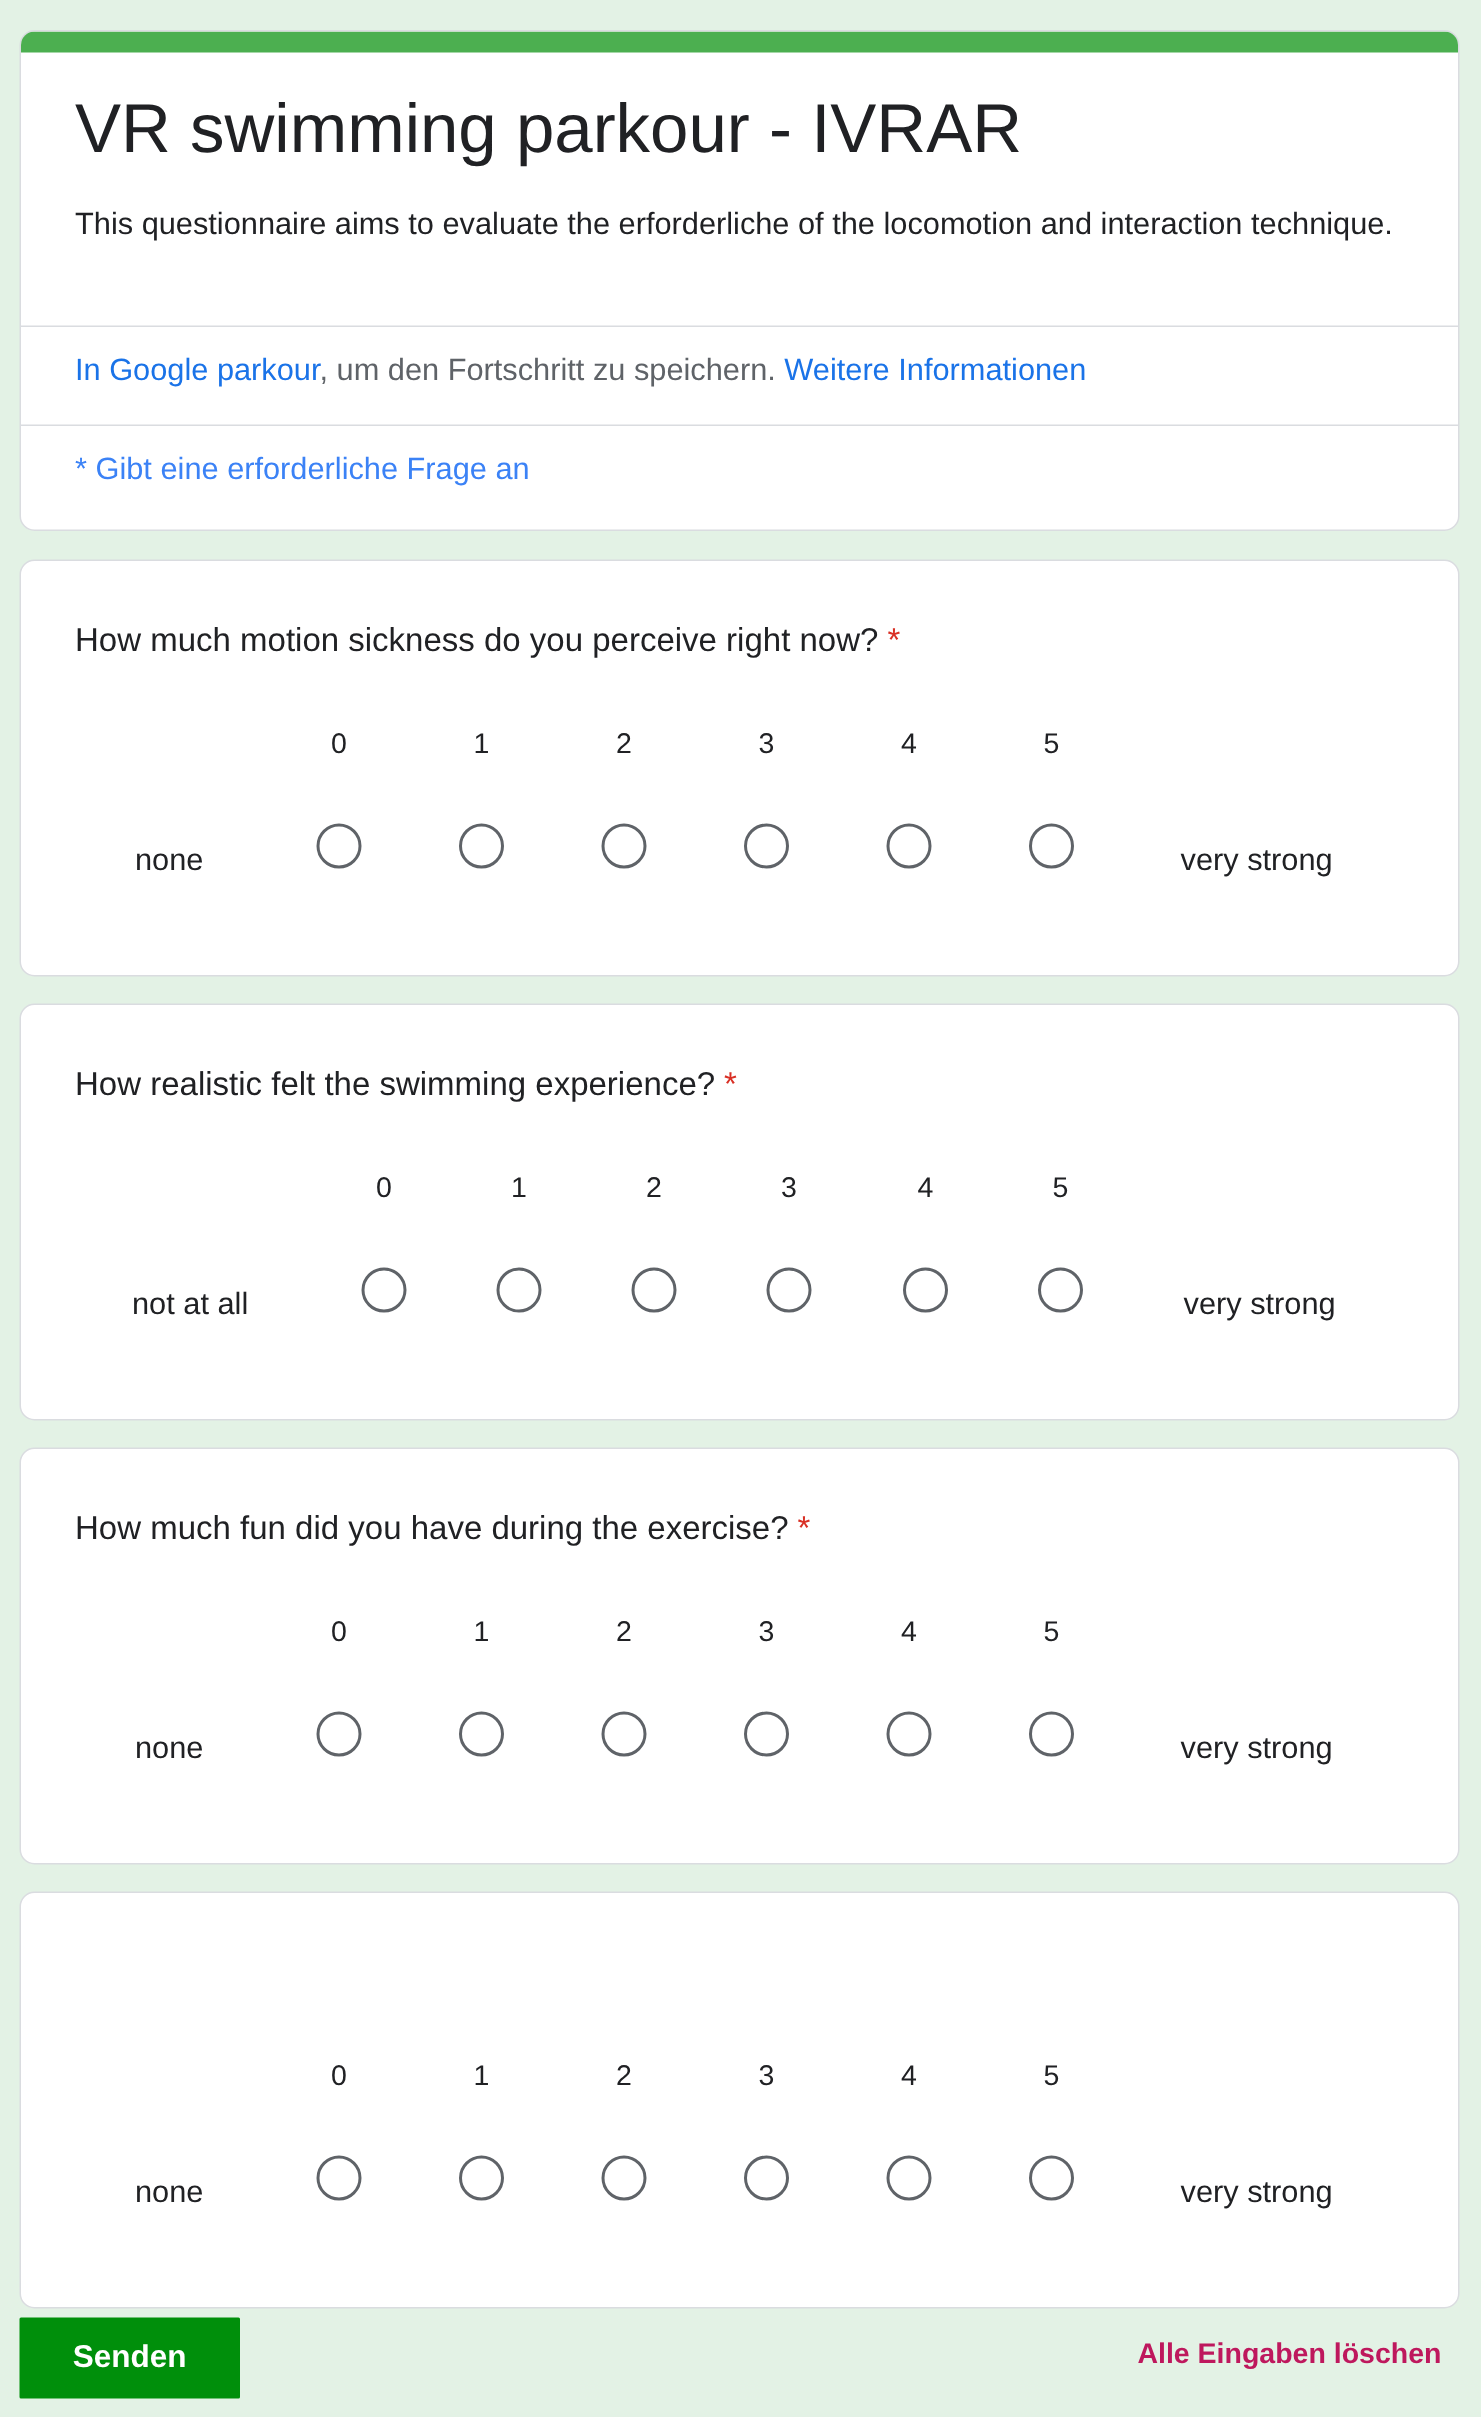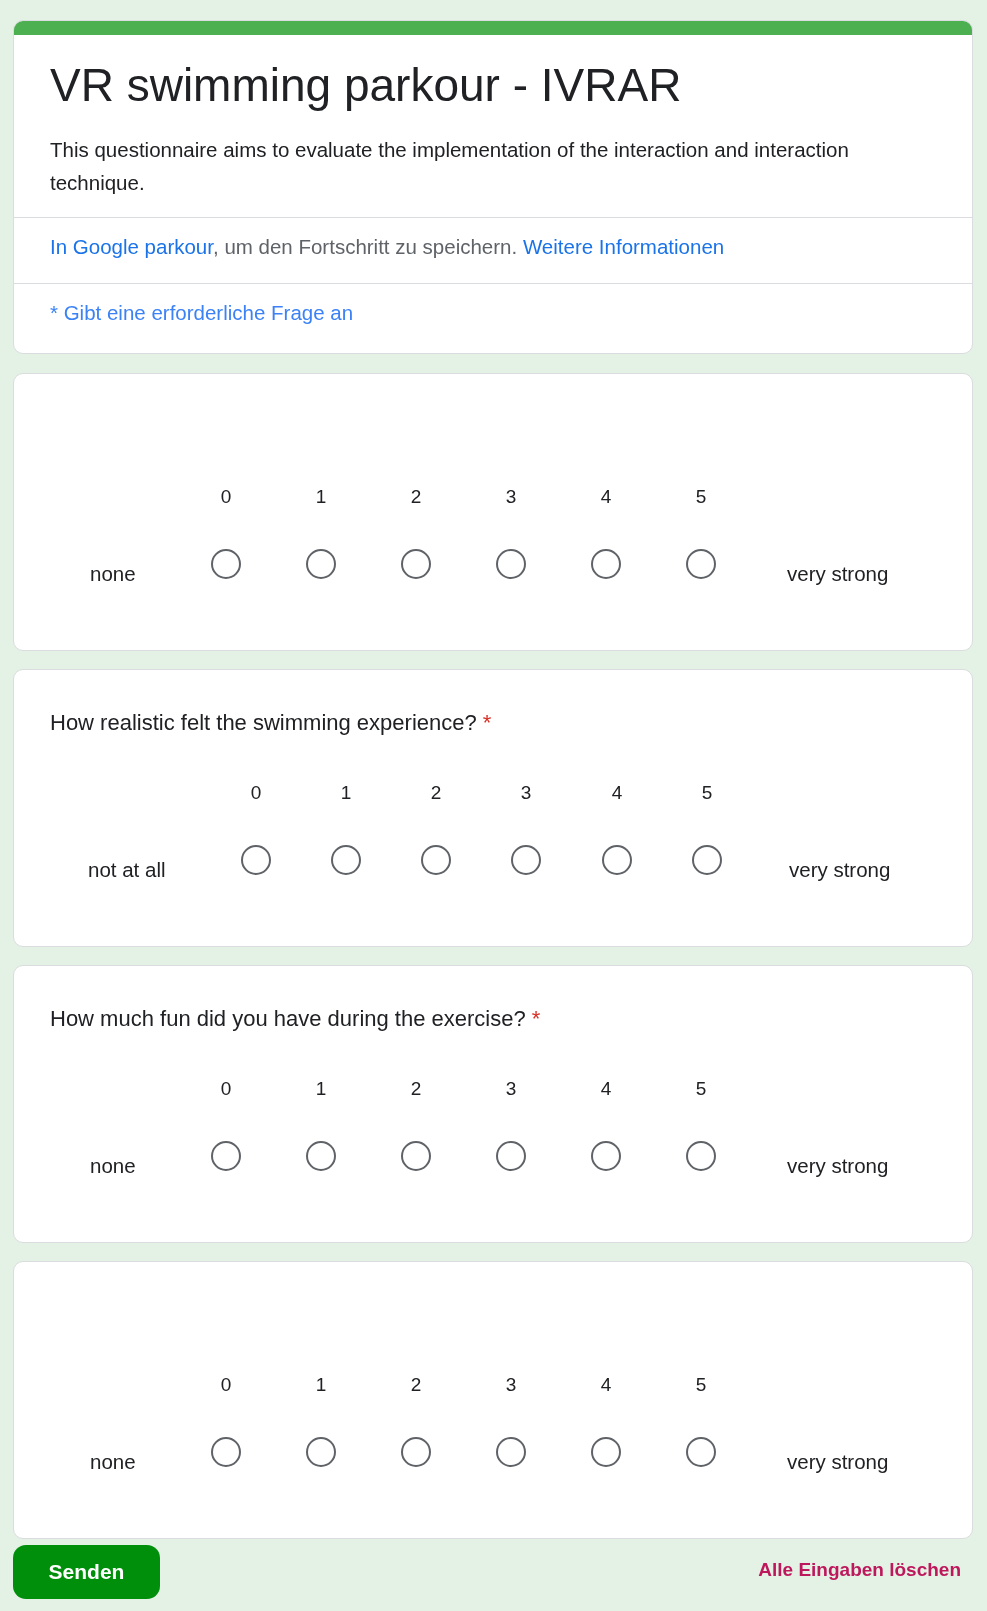--- a/index.html
+++ b/index.html
@@ -12,39 +12,40 @@
   .divider{position:absolute;left:0;right:0;height:1px;background:#dadce0;}
   .signin{position:absolute;left:36px;top:214px;font-size:20.5px;color:#5f6368;}
   .link{color:#1a73e8;cursor:pointer;}
   .req{position:absolute;left:36px;top:280px;font-size:20.5px;color:#3b82f6;}
   .q{height:278px;}
   .qtext{position:absolute;left:36px;top:40px;font-size:22px;color:#202124;}
   .star{color:#d93025;margin-left:6px;}
   .num{position:absolute;top:112px;font-size:19px;width:30px;text-align:center;transform:translateX(-15px);color:#202124;}
   .radio{position:absolute;top:175px;width:30px;height:30px;border:2.5px solid #5f6368;border-radius:50%;box-sizing:border-box;transform:translateX(-15px);cursor:pointer;background:#fff;}
   .lbl{position:absolute;top:188px;font-size:20.5px;color:#202124;}
-  .send{position:absolute;left:13px;top:1545px;width:147px;height:54px;background:#008f0b;border-radius:13px;color:#fff;font-size:21px;font-weight:bold;display:flex;align-items:center;justify-content:center;cursor:pointer;}
+  .send{position:absolute;left:13px;top:1545px;width:147px;height:54px;background:#008f0b;border-radius:1px;color:#fff;font-size:21px;font-weight:bold;display:flex;align-items:center;justify-content:center;cursor:pointer;}
   .clear{position:absolute;right:26px;top:1559px;font-size:19px;color:#be185d;font-weight:bold;cursor:pointer;}
 </style>
 </head>
 <body>
 
 <div class="card head">
   <div class="topbar"></div>
   <div class="title">VR swimming parkour - IVRAR</div>
-  <div class="desc">This questionnaire aims to evaluate the implementation of the interaction and interaction technique.</div>
+  <div class="desc">This questionnaire aims to evaluate the erforderliche of the locomotion and interaction technique.</div>
   <div class="divider" style="top:196px"></div>
   <div class="signin">
     <span class="link">In Google parkour</span><span>, um den Fortschritt zu speichern. </span><span class="link">Weitere Informationen</span>
   </div>
   <div class="divider" style="top:262px"></div>
   <div class="req">* Gibt eine erforderliche Frage an</div>
 </div>
 
 <div class="card q" style="top:361px">
+  <div class="qtext"><span>How much motion sickness do you perceive right now?</span><span class="star">*</span></div>
   <div class="lbl" style="left:76px">none</div>
   <div class="num" style="left:212px">0</div>
   <div class="num" style="left:307px">1</div>
   <div class="num" style="left:402px">2</div>
   <div class="num" style="left:497px">3</div>
   <div class="num" style="left:592px">4</div>
   <div class="num" style="left:687px">5</div>
   <div class="radio" style="left:212px"></div>
   <div class="radio" style="left:307px"></div>
   <div class="radio" style="left:402px"></div>

